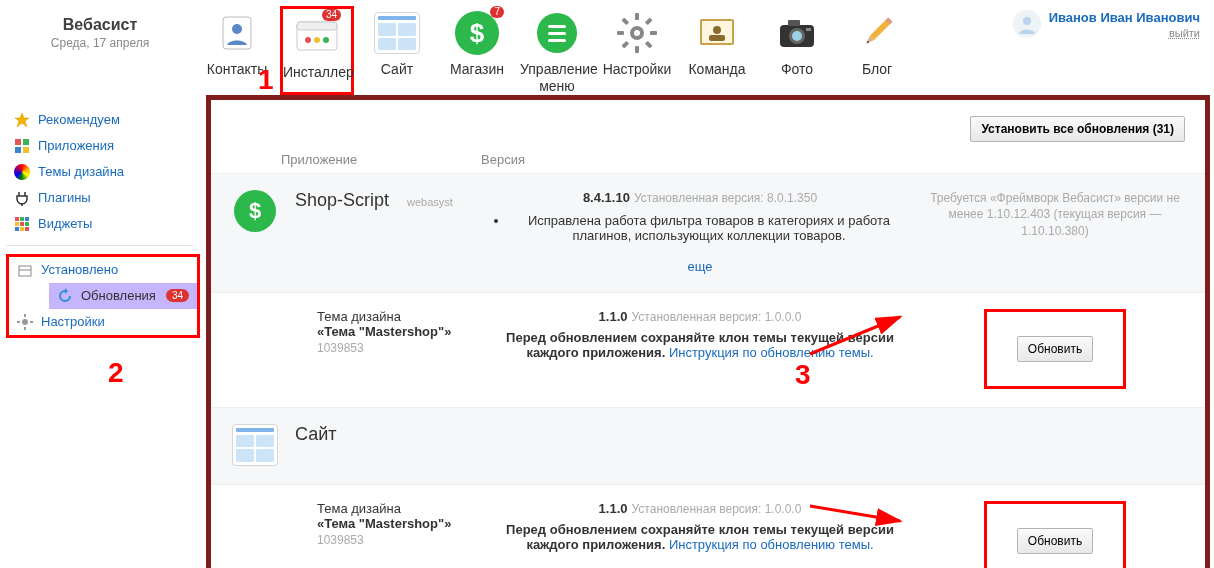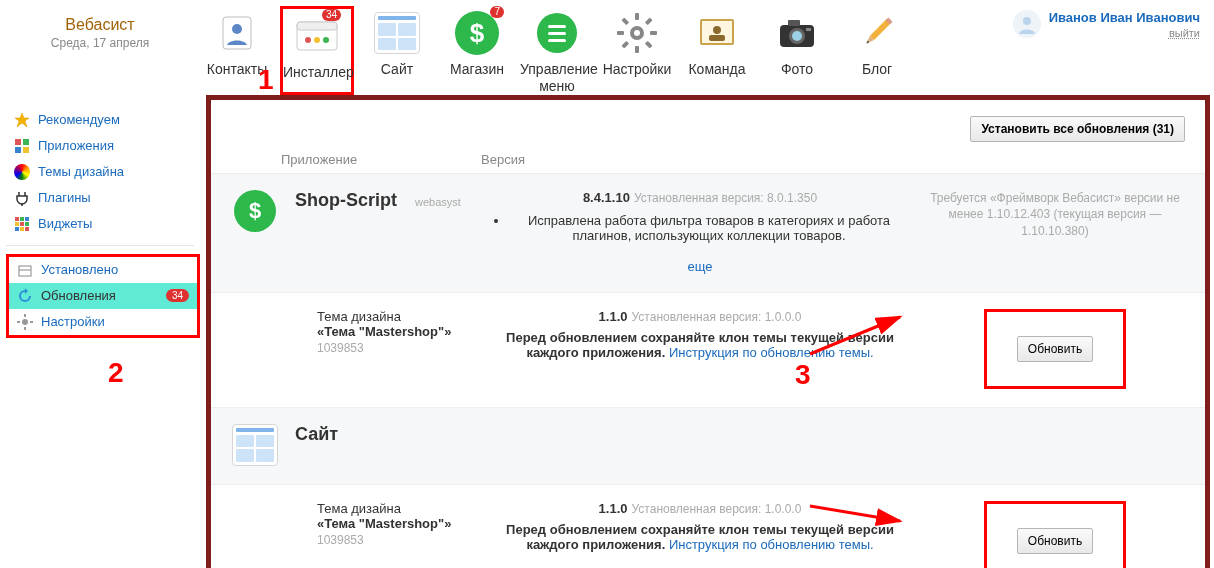--- a/index.html
+++ b/index.html
@@ -2,62 +2,62 @@
 <html><head>
 <meta charset="utf-8">
 <style>
   * { box-sizing: border-box; }
   body { margin: 0; font-family: Arial, Helvetica, sans-serif; font-size: 13px; color: #333; width: 1214px; background:#fff; }
   a { color: #1a6bbd; text-decoration: none; }
 
   
   .header { display: flex; align-items: flex-start; padding: 6px 8px 0 0; }
   .brand { width: 200px; padding: 10px 0 0 0; text-align: center; }
-  .brand-title { color: #a16207; font-size: 16px; font-weight: normal; }
+  .brand-title { color: #404040; font-size: 16px; font-weight: bold; }
   .brand-date { color: #888; font-size: 12px; margin-top: 2px; }
   .apps { display: flex; gap: 6px; }
   .app { width: 74px; text-align: center; padding: 3px 0 0 0; position: relative; }
   .app-icon-wrap { width: 54px; height: 48px; margin: 0 auto 4px; border-radius: 6px; display:flex; align-items:center; justify-content:center; background:#fff; }
   .app-label { font-size: 14px; color: #333; line-height: 1.2; }
   .app.active { border: 3px solid red; }
   .app .dot-badge { position:absolute; top:0; right:10px; background:#e03131; color:#fff; font-size:10px; padding:1px 4px; border-radius:8px; line-height:1; }
   .user-box { margin-left: auto; text-align: right; padding: 4px 6px 0 0; display:flex; gap:8px; }
   .avatar { width:28px; height:28px; border-radius:50%; background:#eef3f8; display:flex; align-items:center; justify-content:center; color:#9ec0e0; font-size:18px; }
   .user-name { color:#1a6bbd; font-weight:bold; }
   .logout { font-size:11px; color:#888; text-decoration:underline dotted; }
 
   
   svg { display:block; }
 
   
   .layout { display:flex; }
   .sidebar { width:200px; padding: 12px 0 0 6px; }
   .sidebar hr { border:none; border-top:1px solid #e5e5e5; margin:8px 6px 8px 0; }
   .sb-item { display:flex; align-items:center; gap:8px; padding:5px 8px; font-size:13px; color:#1a6bbd; cursor:pointer; border-radius:0; position:relative; }
-  .sb-item.selected-nav { background:#5eead4; color:#333; }
+  .sb-item.selected-nav { background:#c4b5fd; color:#333;margin-left:40px; }
   .sb-item .sb-icon { width:16px; height:16px; display:flex; align-items:center; justify-content:center; }
   .sb-item .sb-badge { margin-left:auto; background:#e03131; color:#fff; font-size:10px; padding:1px 6px; border-radius:8px; }
   .sb-group.anno2 { border:3px solid red; position:relative; }
 
   .content { flex:1; background:#fff; border:5px solid #7f1d1d; margin: 0 4px 10px 6px; }
   .content-top { padding:16px 20px 10px; text-align:right; }
   .btn { font: 12px Arial; padding:5px 10px; background:linear-gradient(#fafafa,#e8e8e8); border:1px solid #b5b5b5; border-radius:2px; cursor:pointer; color:#000; }
 
   .thead { display:flex; padding:0 20px 6px 70px; color:#888; }
   .thead .col-app { width:200px; }
   .thead .col-ver { }
 
   .block { display:flex; padding:16px 20px 18px 20px; border-top:1px solid #eee; align-items:flex-start; gap:16px; }
   .block.alt { background:#f6f7f8; }
   .block .col-icon { width:48px; display:flex; justify-content:center; }
   .block .col-app { width:180px; }
   .block .col-ver { flex:1;text-align:center; }
   .block .col-act { width:260px; text-align:center; }
 
-  .app-title { font-size:18px; font-weight:bold; }
+  .app-title { font-size:18px; font-weight:normal; }
   .vendor { font-size:11px; color:#aaa; margin-left:18px; font-weight:normal; }
   .ver-line { font-size:13px; }
   .ver-new { font-weight:bold; }
   .ver-inst { color:#aaa; font-size:12px; margin-left:4px; }
   ul.notes { margin:8px 0 10px 18px; padding:0; }
   ul.notes li { margin:0 0 4px 0; }
   .more-link { margin-top:6px; display:inline-block; }
   .req-note { font-size:12px; color:#aaa; text-align:center; line-height:1.4; }
   .warn-text { font-size:13px; }
   .warn-text b { font-weight:bold; }

